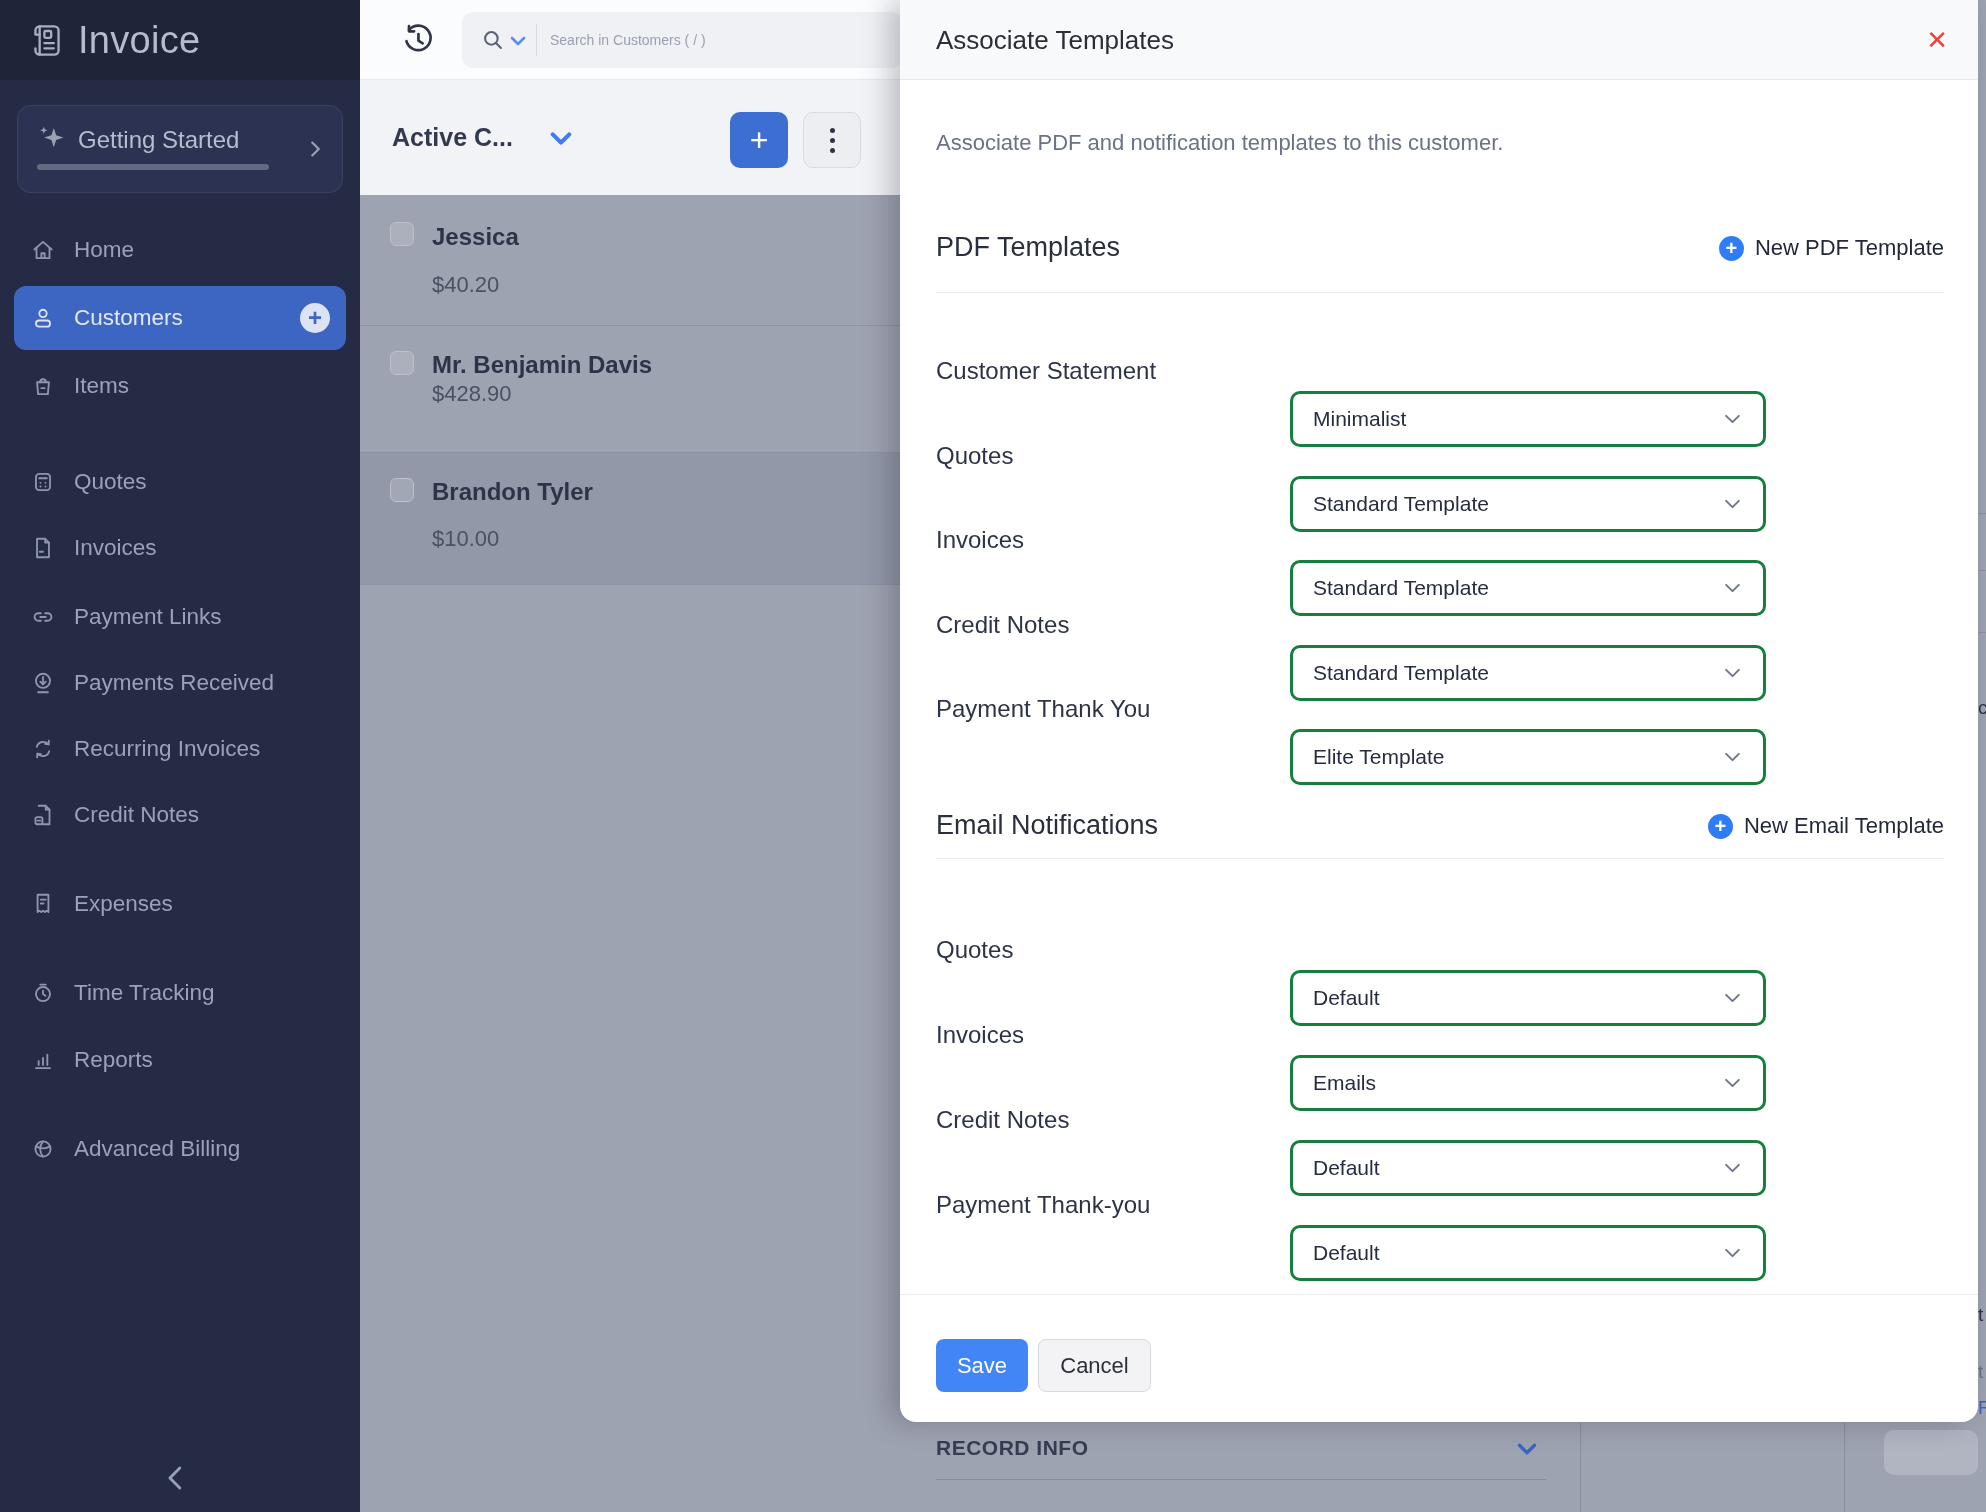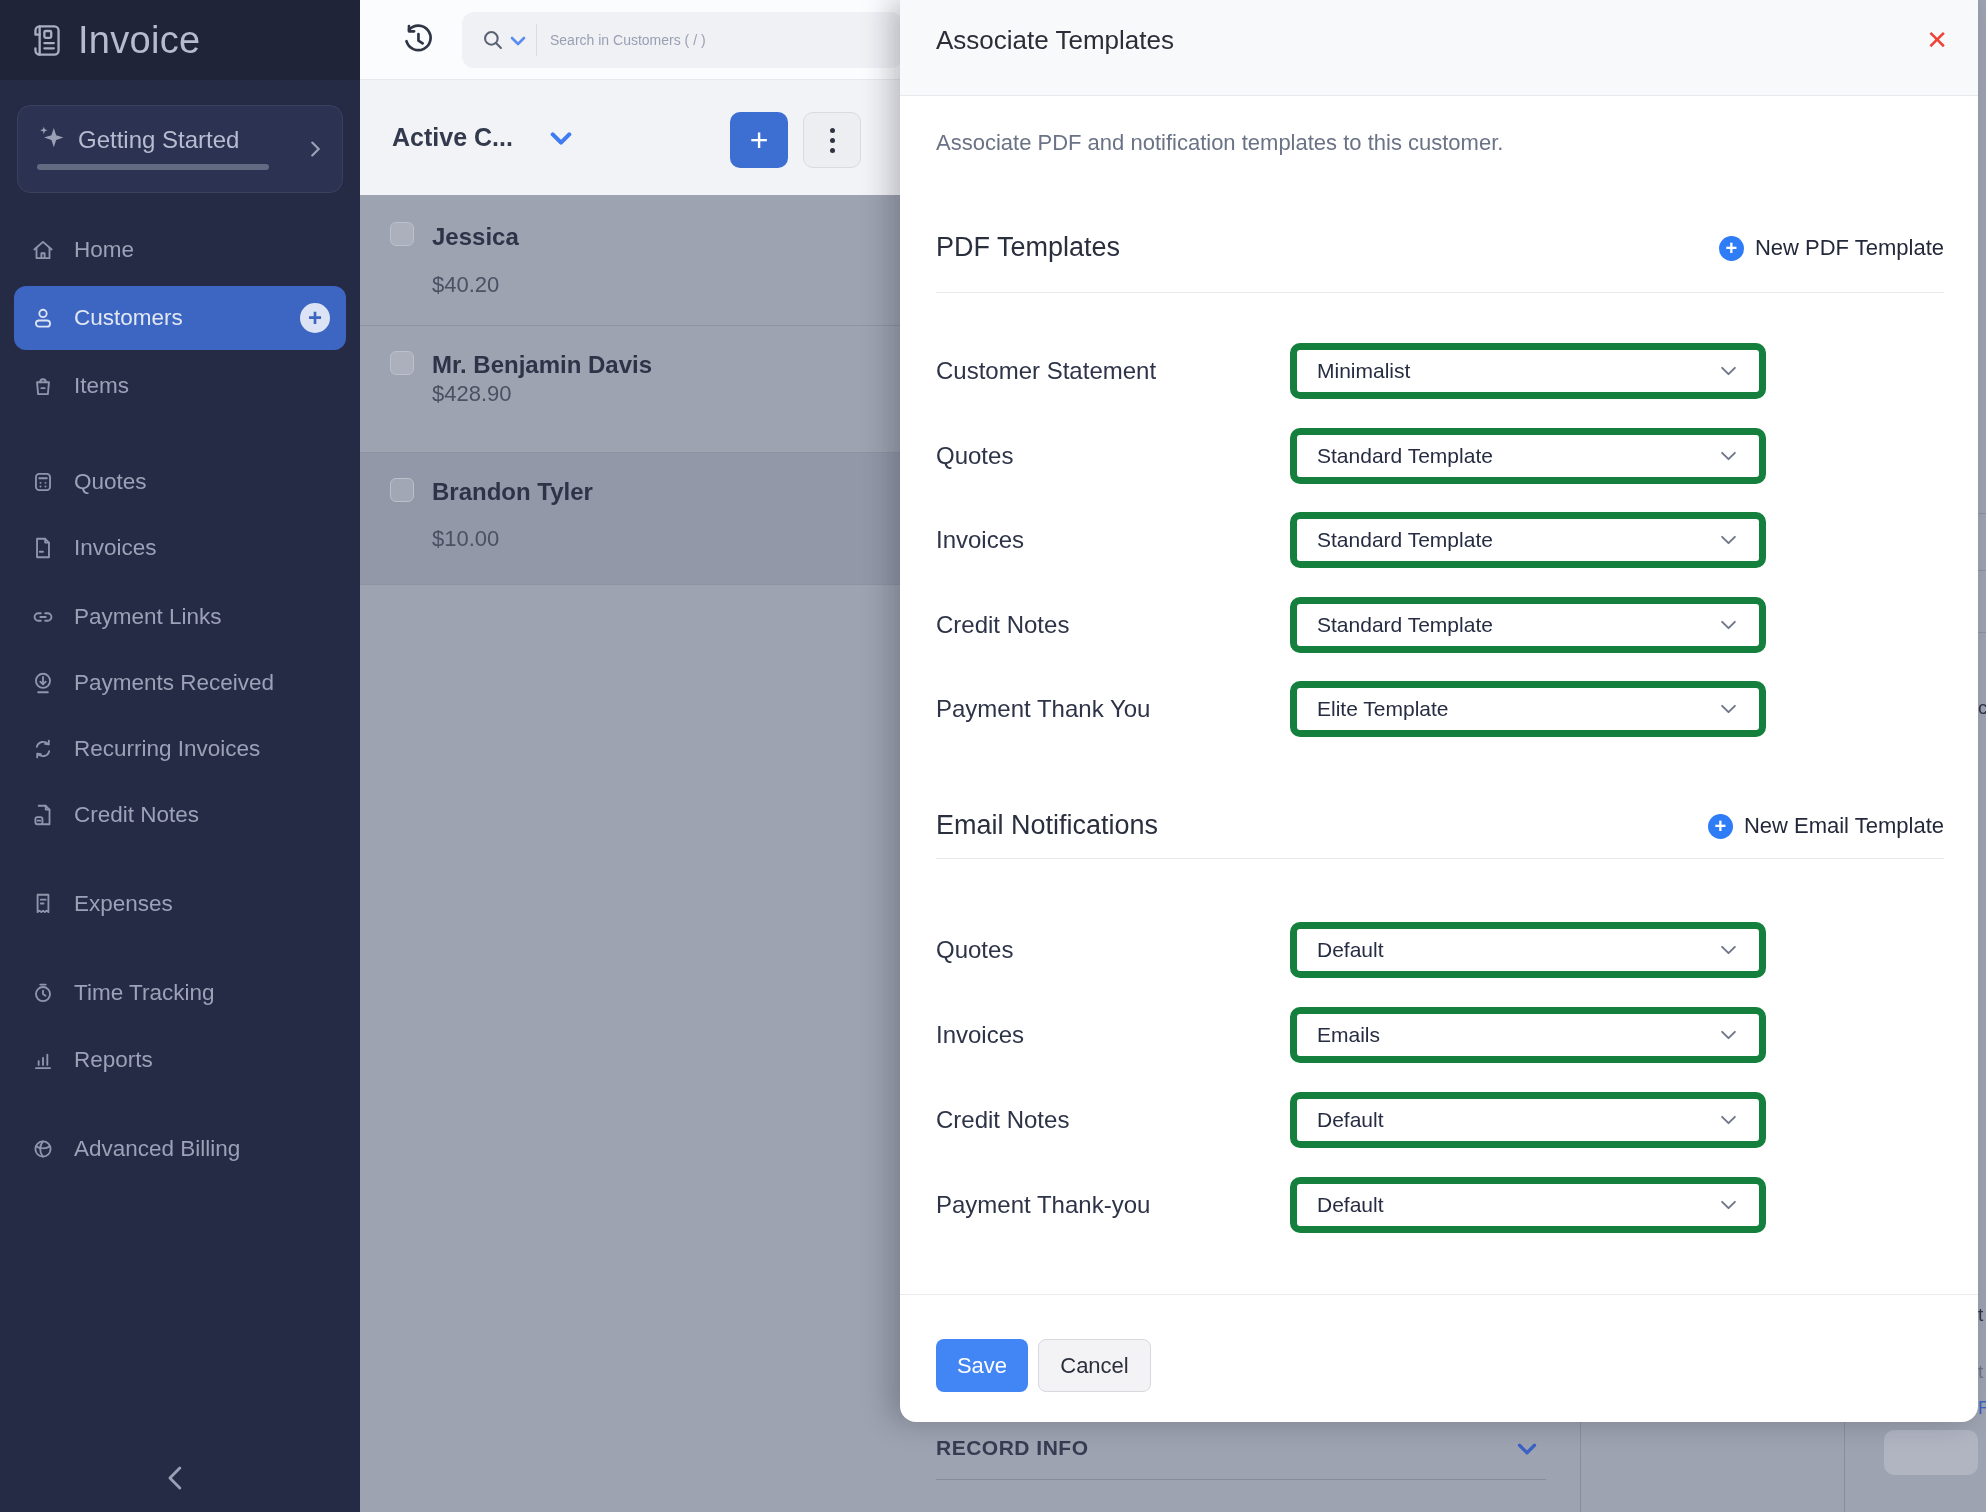--- a/index.html
+++ b/index.html
@@ -53,35 +53,35 @@
   .bs-divider{position:absolute;left:36px;top:57px;width:610px;height:1px;background:#878C9B;}
   .bs-vline{position:absolute;top:0;width:1px;height:90px;background:#8A8FA0;}
   .bs-patch{position:absolute;left:984px;top:8px;width:94px;height:45px;background:#B1B5C2;border-radius:10px;}
   .rightstrip{left:1978px;top:0;width:8px;height:1512px;background:#9EA3B1;overflow:hidden;}
   .rs-line{position:absolute;left:0;width:8px;height:1px;background:#8C91A0;}
   .frag{position:absolute;left:0;width:9px;overflow:hidden;font-size:19px;line-height:1;}
 
   
   .modal{left:900px;top:0;width:1078px;height:1422px;background:#FFF;border-radius:0 0 16px 16px;
          box-shadow:-10px 0 28px rgba(20,24,40,.25);}
-  .m-header{position:absolute;left:0;top:0;width:100%;height:96px;background:#F8F9FB;
+  .m-header{position:absolute;left:0;top:0;width:100%;height:80px;background:#F8F9FB;
             border-bottom:1px solid #E8E9EC;border-radius:0;}
   .m-title{position:absolute;left:36px;top:0;height:80px;display:flex;align-items:center;
            font-size:26px;font-weight:500;color:#2B2E38;}
   .m-close{position:absolute;right:30px;top:0;height:80px;display:flex;align-items:center;
            font-size:26px;color:#F04237;font-weight:400;cursor:default;}
   .m-sub{position:absolute;left:36px;top:130px;font-size:22px;color:#6A7286;}
   .sec-head{position:absolute;left:36px;font-size:27px;font-weight:500;color:#2A2F3E;}
   .new-link{position:absolute;right:34px;display:flex;align-items:center;gap:11px;font-size:22px;color:#23293A;}
   .plus-circ{width:25px;height:25px;border-radius:50%;background:#2E7CF6;color:#FFF;display:flex;
              align-items:center;justify-content:center;font-size:20px;font-weight:600;line-height:1;}
   .sec-divider{position:absolute;left:36px;width:1008px;height:1px;background:#E9EAEE;}
   .f-label{position:absolute;left:36px;height:56px;display:flex;align-items:center;font-size:24px;color:#2E3448;}
-  .dd{position:absolute;left:390px;width:476px;height:56px;border:7px solid #15803d;border-radius:10px;
-      background:#FFF;display:flex;align-items:center;justify-content:space-between;padding:0 22px 0 20px;}
+  .dd{position:absolute;left:390px;width:476px;height:56px;border:3px solid #15803d;border-radius:10px;
+      background:#FFF;display:flex;align-items:center;justify-content:space-between;padding:0 22px 0 20px;margin-top:48px;}
   .dd-val{font-size:21px;font-weight:500;color:#262C42;}
   .m-footer-line{position:absolute;left:0;top:1294px;width:100%;height:1px;background:#EAEBEF;}
   .btn{position:absolute;top:1339px;height:53px;border-radius:8px;display:flex;align-items:center;
        justify-content:center;font-size:22px;}
   .btn-save{left:36px;width:92px;background:#4285F4;color:#FFF;}
   .btn-cancel{left:138px;width:113px;background:#F3F3F5;border:1px solid #D8D8DE;color:#2A2F3B;}
 
   svg.ic{stroke:#8F96AC;fill:none;stroke-width:1.7;stroke-linecap:round;stroke-linejoin:round;}
   .nav.active svg.ic{stroke:#DDE3F2;}
 </style>

